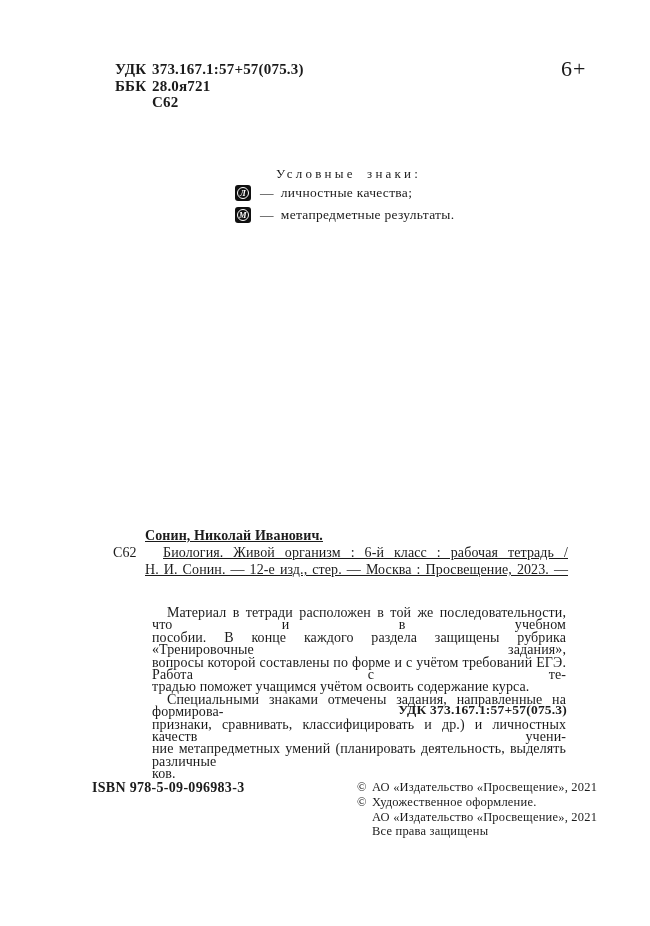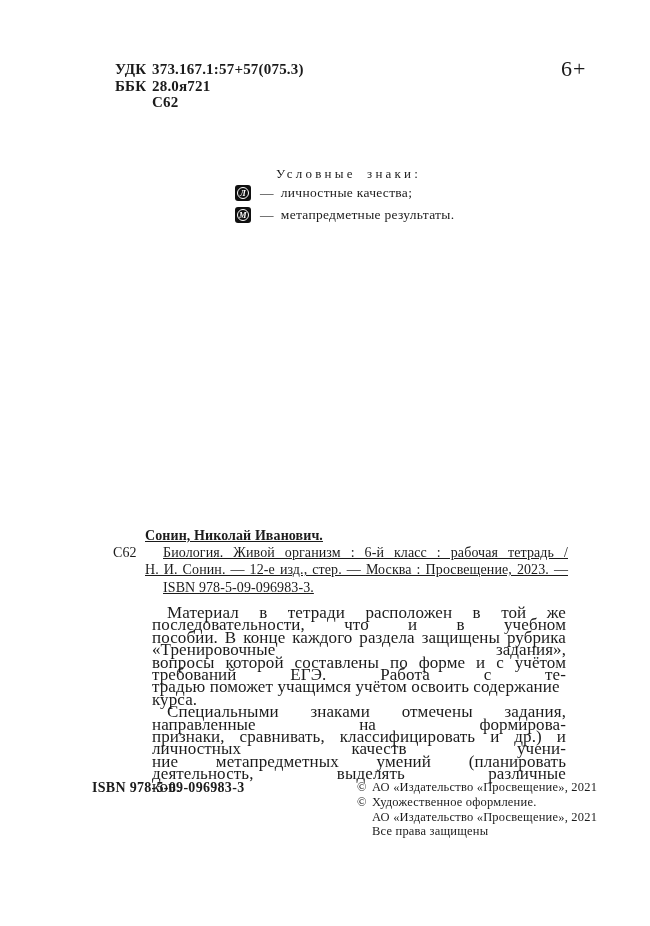--- a/index.html
+++ b/index.html
@@ -60,21 +60,21 @@
   .entry .author { font-weight: bold; }
   .entry .sign { position: absolute; left: 0; top: 17px; }
   .entry .bib-first { text-indent: 18px; }
   .entry .isbn-mid { margin-left: 50px; }
 
   .j { text-align: justify; text-align-last: justify; }
 
   
   .annotation {
     position: absolute; left: 152px; top: 607px; width: 414px;
-    font-size: 17px; line-height: 12.4px; letter-spacing: 0.1px;
+    font-size: 14px; line-height: 12.4px; letter-spacing: 0.1px;
   }
   .annotation .ind { text-indent: 15px; }
 
   .codes-bottom {
     position: absolute; right: 83px; top: 702px;
     text-align: right; font-weight: bold;
     font-size: 13.5px; line-height: 15px; letter-spacing: 0.2px;
   }
 
   
@@ -127,35 +127,35 @@
     </span>
     <span class="dash">—</span>
     <span>метапредметные результаты.</span>
   </div>
 
   <div class="entry">
     <span class="sign">С62</span>
     <div class="author">Сонин, Николай Иванович.</div>
     <div class="bib-first j">Биология. Живой организм : 6-й класс : рабочая тетрадь /</div>
     <div class="j">Н. И. Сонин. — 12-е изд., стер. — Москва : Просвещение, 2023. —</div>
-    <div class="isbn-mid">ISBN 978-5-09-096983-3.</div>
   </div>
 
   <div class="annotation">
     <div class="ind j">Материал в тетради расположен в той же последовательности, что и в учебном</div>
     <div class="j">пособии. В конце каждого раздела защищены рубрика «Тренировочные задания»,</div>
     <div class="j">вопросы которой составлены по форме и с учётом требований ЕГЭ. Работа с те-</div>
     <div>традью поможет учащимся учётом освоить содержание курса.</div>
     <div class="ind j">Специальными знаками отмечены задания, направленные на формирова-</div>
     <div class="j">признаки, сравнивать, классифицировать и др.) и личностных качеств учени-</div>
     <div class="j">ние метапредметных умений (планировать деятельность, выделять различные</div>
     <div>ков.</div>
   </div>
 
   <div class="codes-bottom">
+    <div>УДК 373.167.1:57+57(075.3)</div>
   </div>
 
   <div class="imprint-isbn">ISBN 978-5-09-096983-3</div>
 
   <div class="copyright">
     <div class="cr-row">
       <span class="sym">©</span>
       <span>АО «Издательство «Просвещение», 2021</span>
     </div>
     <div class="cr-row">

